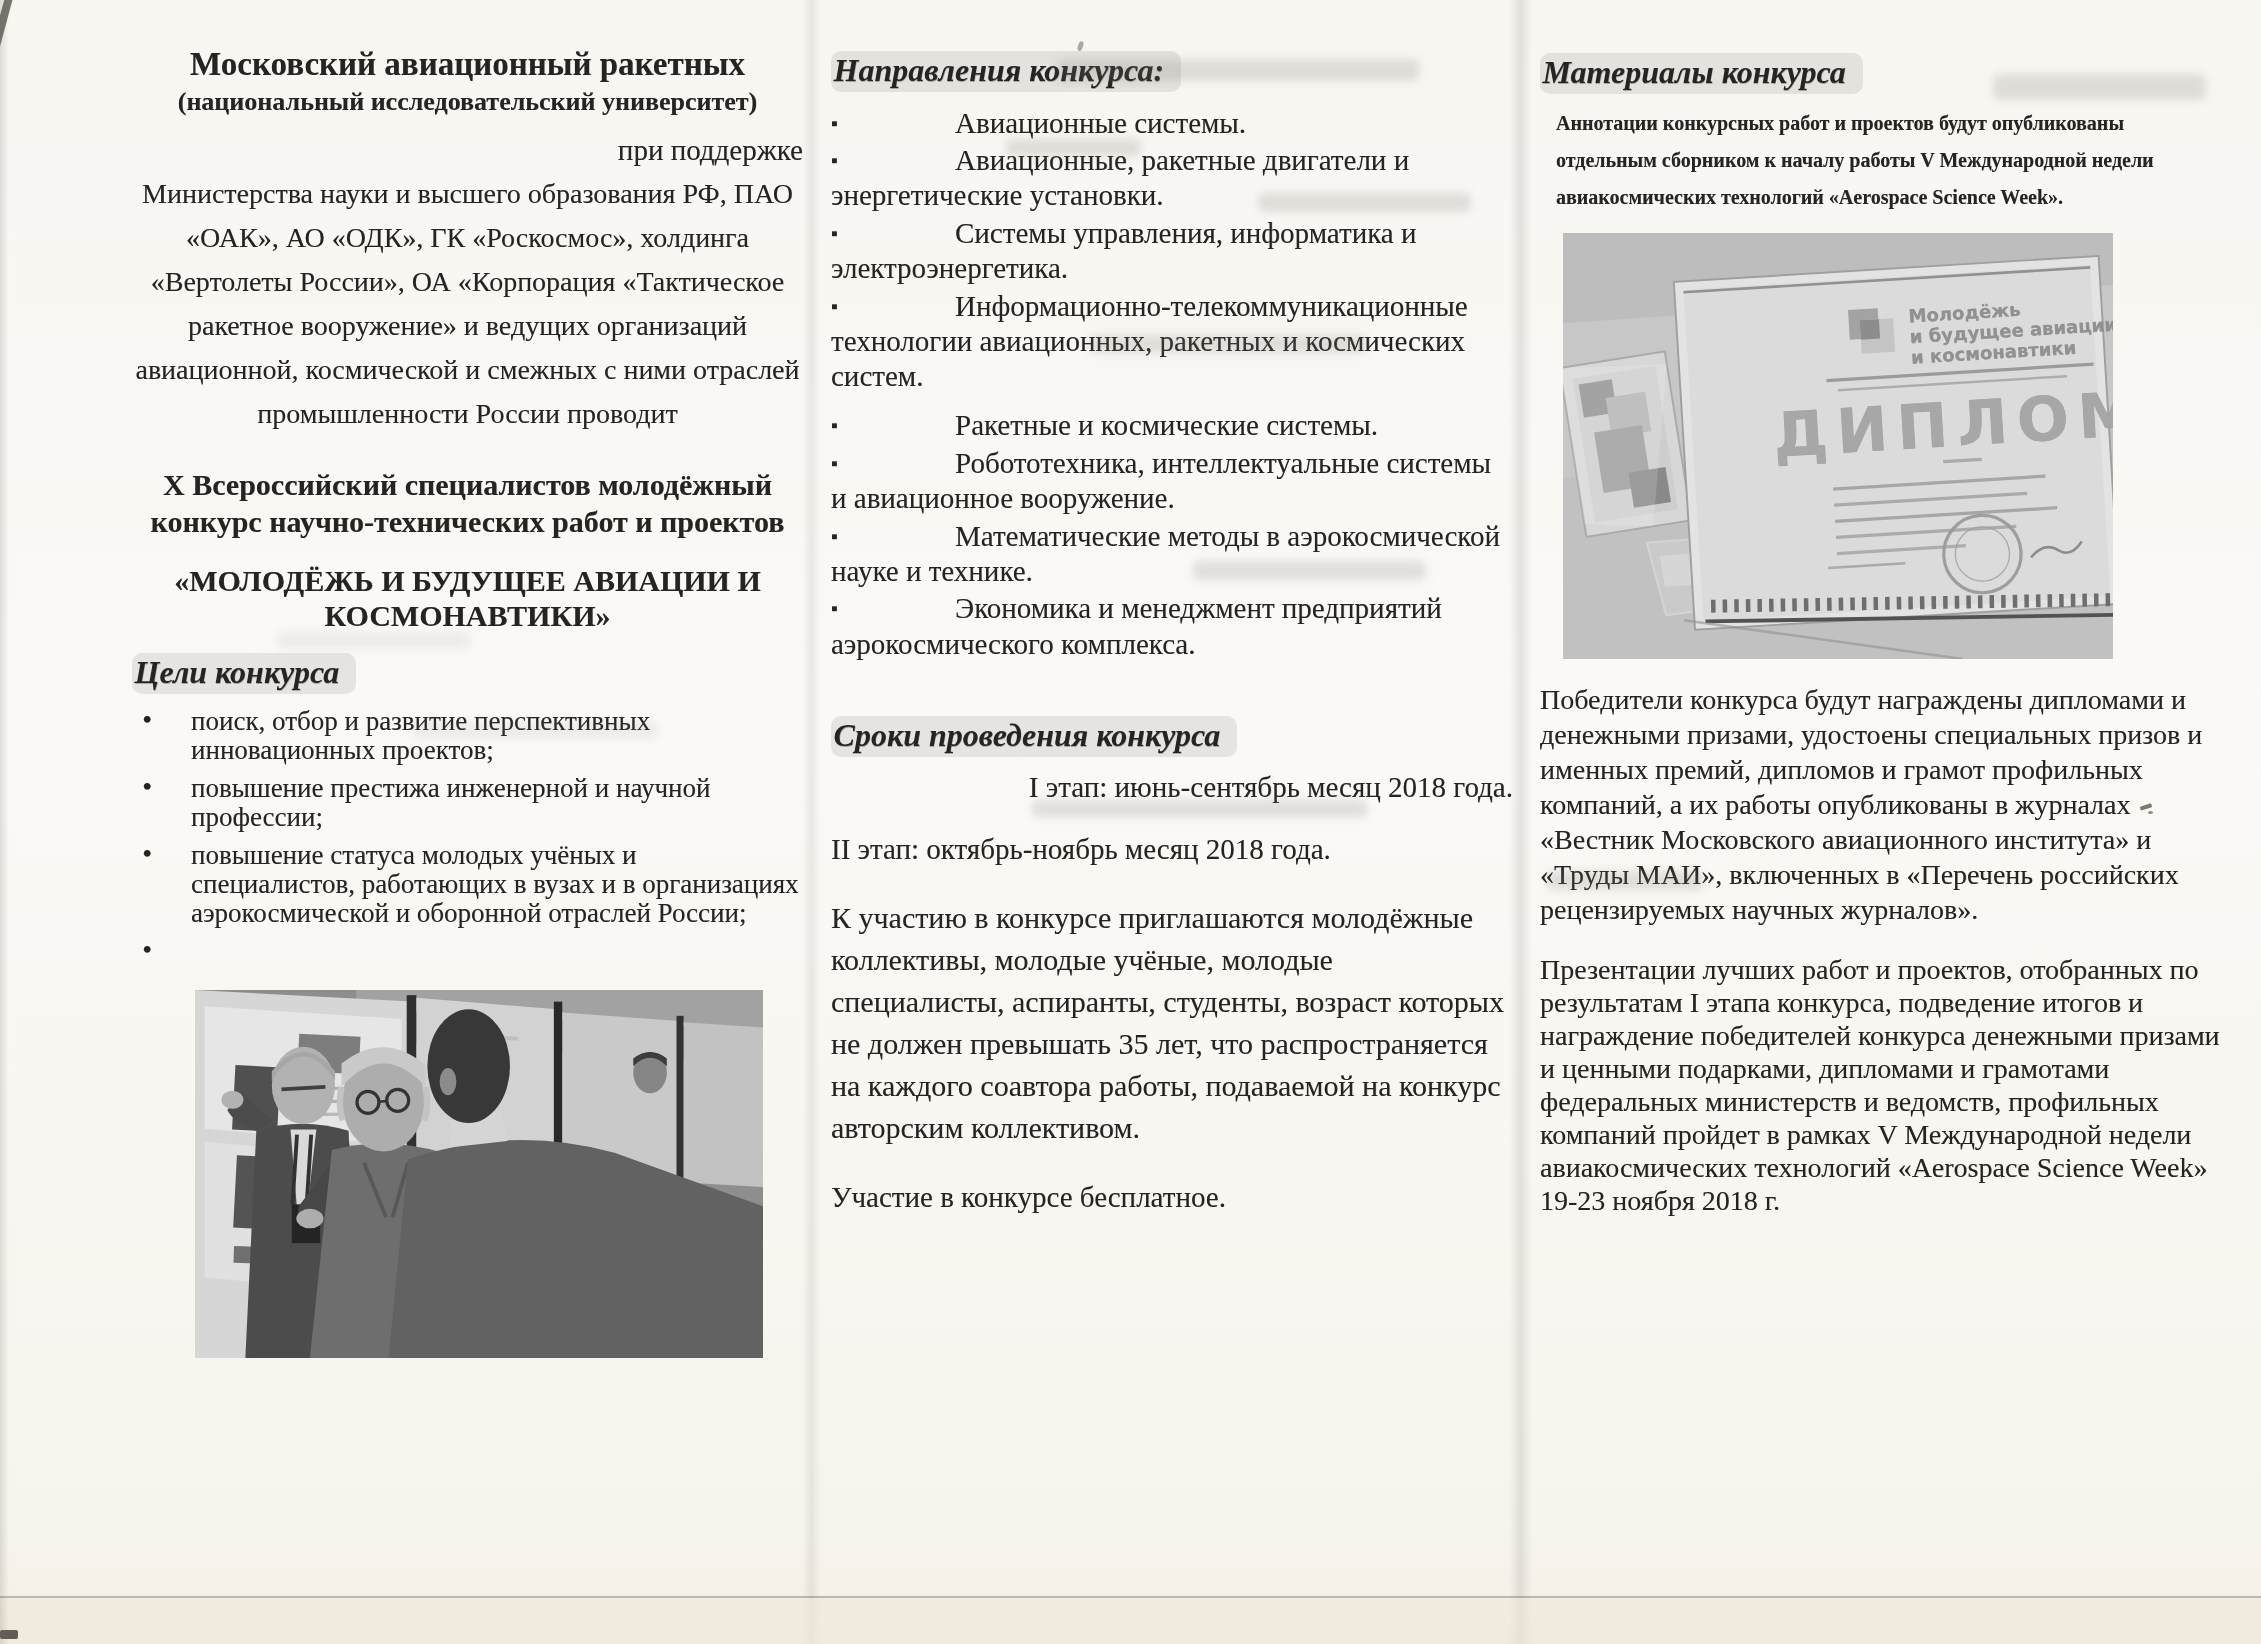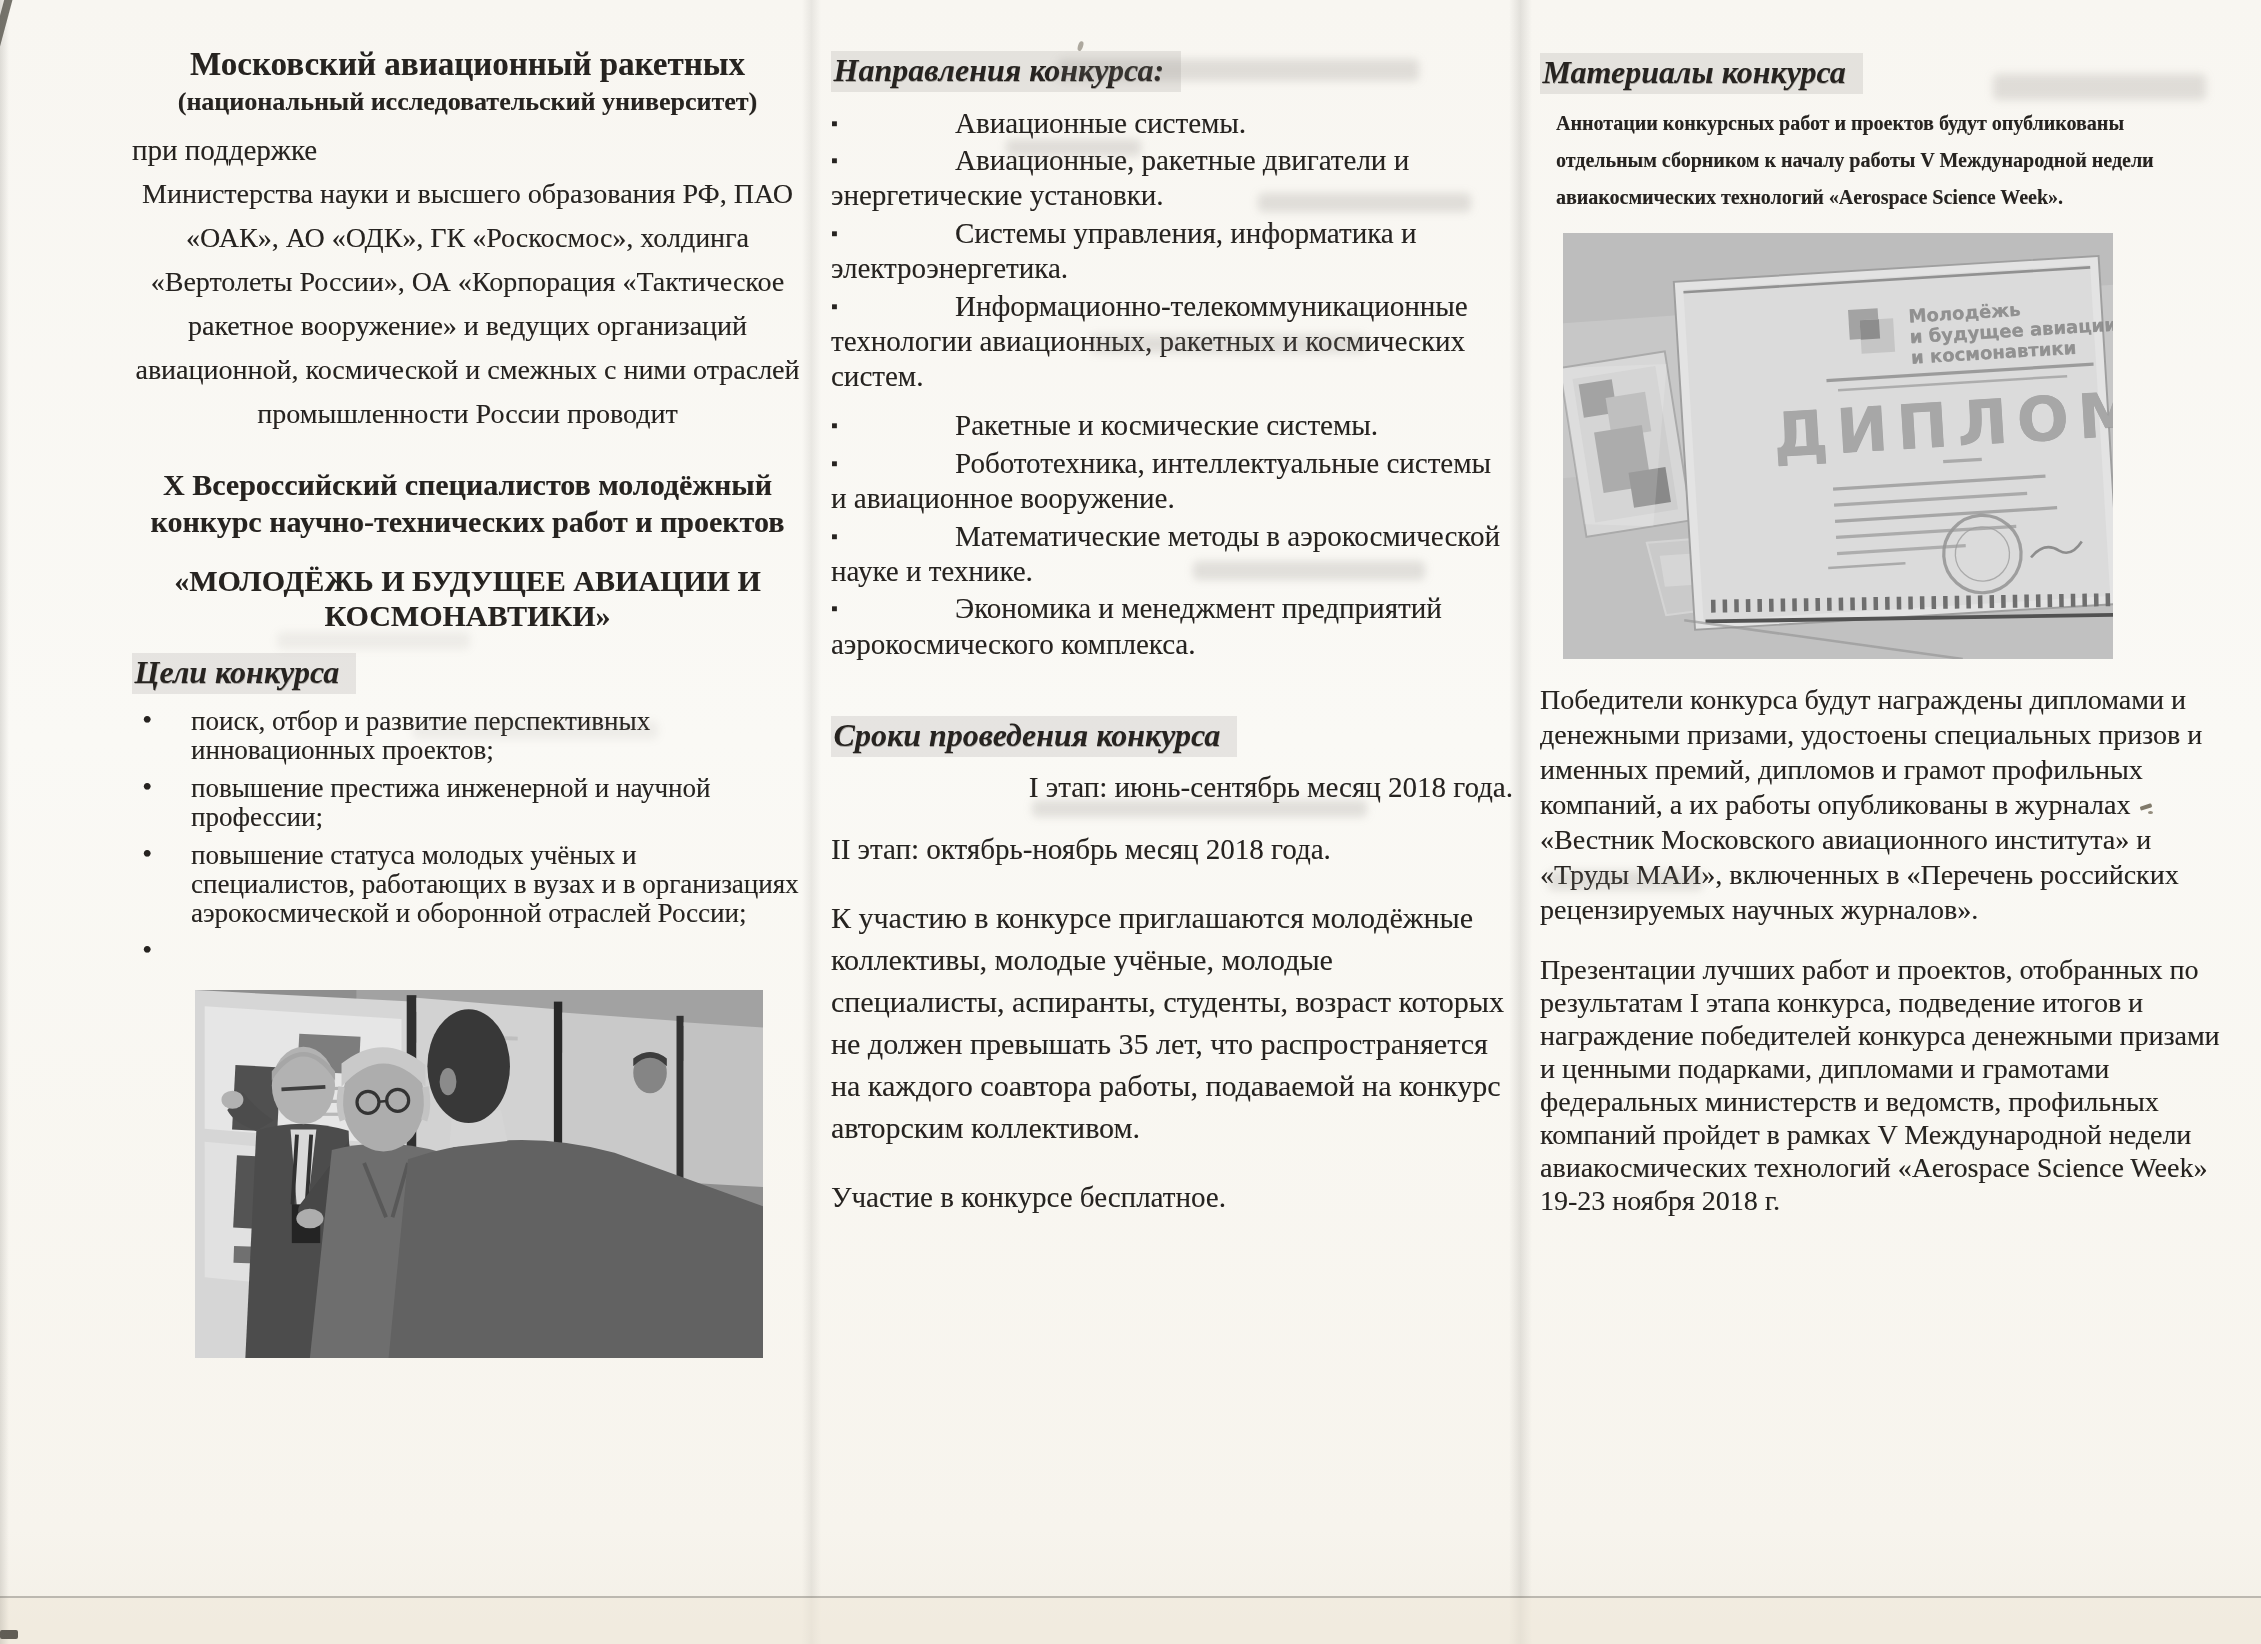--- a/index.html
+++ b/index.html
@@ -10,27 +10,27 @@
     color:#262320;
     text-shadow:0.3px 0.3px 0.6px rgba(55,50,42,0.35);
   }
   .col{position:absolute;top:0;}
   #col1{left:132px;width:671px;}
   #col2{left:831px;width:682px;}
   #col3{left:1540px;width:695px;}
 
   .inst-title{margin:46px 0 0;font-size:33px;line-height:37px;font-weight:bold;text-align:center;}
   .inst-sub{margin:3.9px 0 0;font-size:26px;line-height:30px;font-weight:bold;text-align:center;}
-  .support{margin:17px 0 0;font-size:29px;line-height:32px;text-align:left;}
+  .support{margin:17px 0 0;font-size:29px;line-height:32px;text-align:right;}
   .supporters{margin:6.4px 0 0;font-size:28px;line-height:44px;text-align:center;font-family:Liberation Serif, serif;}
   .c1title{margin:30px 0 0;font-size:30px;line-height:37px;font-weight:bold;text-align:center;}
   .c1caps{margin:23px 0 0;font-size:30px;line-height:35px;font-weight:bold;text-align:center;}
 
   .h2{margin:0;font-size:32px;line-height:40px;font-weight:bold;font-style:italic;}
-  .h2 .hl{background:rgba(72,68,60,0.11);padding:1.3px 17px 3.9px 2.6px;}
+  .h2 .hl{background:rgba(72,68,60,0.11);padding:1.3px 17px 3.9px 2.6px;border-radius:10px;}
   #goals-heading{margin-top:19.3px;}
   #timeline-heading{margin-top:54px;}
   #directions-heading{margin-top:50px;}
   #materials-heading{margin-top:52px;}
 
   .goals{margin-top:14px;}
   .goal{position:relative;margin:0 0 9px;padding-left:59px;font-size:27px;line-height:29px;}
   .goal .dot{position:absolute;left:10.3px;top:-1.3px;font-size:28px;}
 
   .dir{margin:0 0 2.6px;font-size:29px;line-height:35px;}

